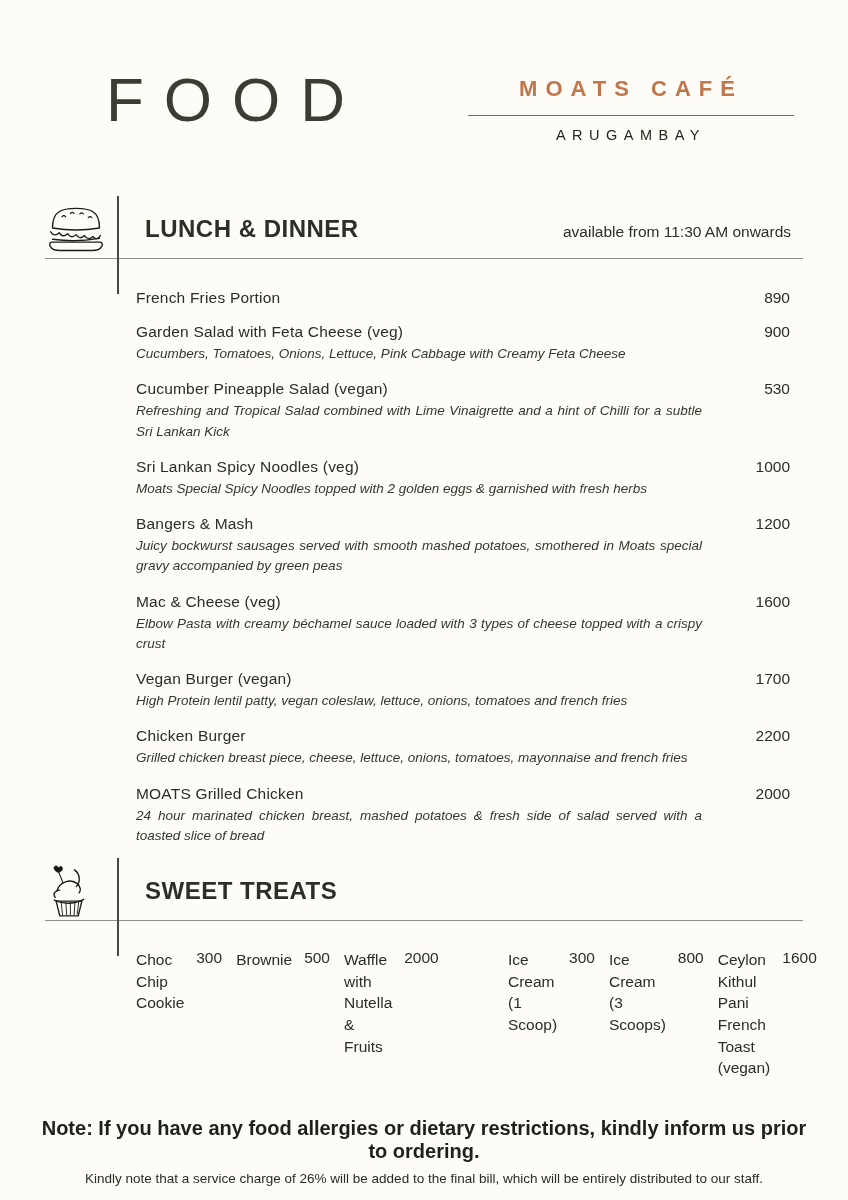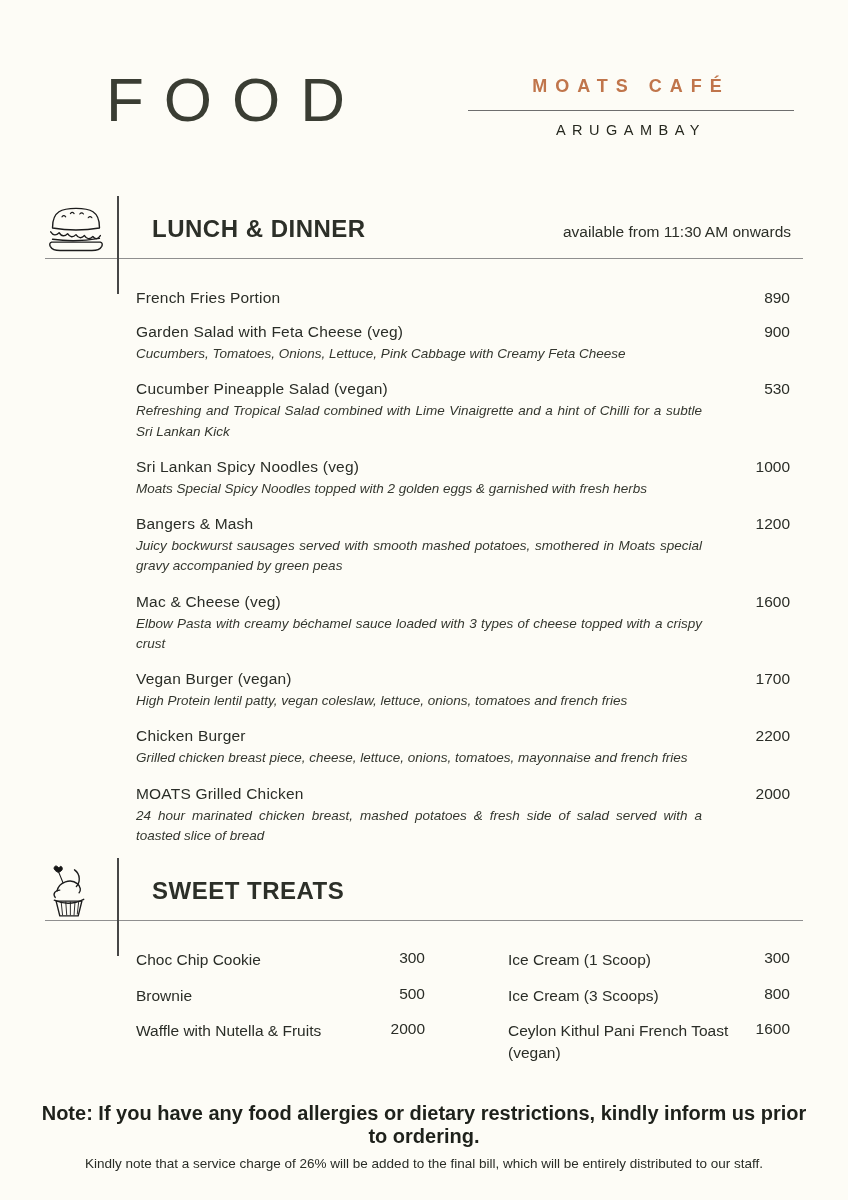--- a/index.html
+++ b/index.html
@@ -14,29 +14,29 @@
 
   
   .header { position:relative; height:200px; }
   .food-title {
     position:absolute; left:106px; top:64px;
     font-size:62px; font-weight:400; letter-spacing:20px;
     color:#3a3d33;
   }
   .brand { position:absolute; left:468px; top:76px; width:326px; text-align:center; }
   .brand-name {
-    font-size:18px; font-weight:700; letter-spacing:8px;
+    font-size:22px; font-weight:700; letter-spacing:8px;
     color:#c0754b; padding-bottom:13px; border-bottom:1px solid #6e6e6e;
   }
   .brand-loc { margin-top:11px; font-size:14.5px; letter-spacing:6.5px; color:#26281f; }
 
   
   .menu-section { position:relative; }
   .vline { position:absolute; left:117px; top:-4px; width:1.5px; height:98px; background:#474747; }
-  .section-head { height:58px; display:flex; align-items:center;gap:7px; }
+  .section-head { height:58px; display:flex; align-items:center; }
   .icon-cell { width:117px; padding-left:46px; display:flex; align-items:center; }
   .head-text {
     flex:1; display:flex; align-items:baseline; justify-content:space-between;
     padding-left:28px; padding-right:57px;
   }
   .section-title { font-size:24px; font-weight:700; letter-spacing:0.5px; color:#2c2f28; }
   .avail { font-size:15.5px; color:#2c2f28; }
   .rule { height:1px; background:#8f8f8f; margin:0 45px; }
 
   
@@ -49,21 +49,21 @@
     font-style:italic; font-size:13.5px; line-height:1.5;
     color:#34372f; text-align:justify; width:566px; margin-top:3px;
   }
 
   
   .sweets-section { margin-top:14px; }
   .sweets-grid {
     display:grid; grid-template-columns:289px 282px; column-gap:83px;
     margin:28px 58px 0 136px;
   }
-  .sweet-col { display:flex; flex-direction:column; gap:14px; }
+  .sweet-col { display:flex; flex-direction:row; gap:14px; }
   .sweet-row { display:flex; justify-content:space-between; align-items:flex-start; gap:12px; }
   .sweet-name { font-size:15.5px; line-height:1.4; color:#2a2d27; }
   .sweet-price { font-size:15.5px; color:#2a2d27; white-space:nowrap; }
 
   
   .footer { margin-top:38px; text-align:center; padding:0 40px; }
   .note-bold { font-weight:700; font-size:20px; color:#1e211b; }
   .note-reg { margin-top:8px; font-size:13.5px; color:#2a2d27; }
 
   .lineart { stroke:#1c1c1c; fill:none; stroke-width:1.5; stroke-linecap:round; stroke-linejoin:round; }

